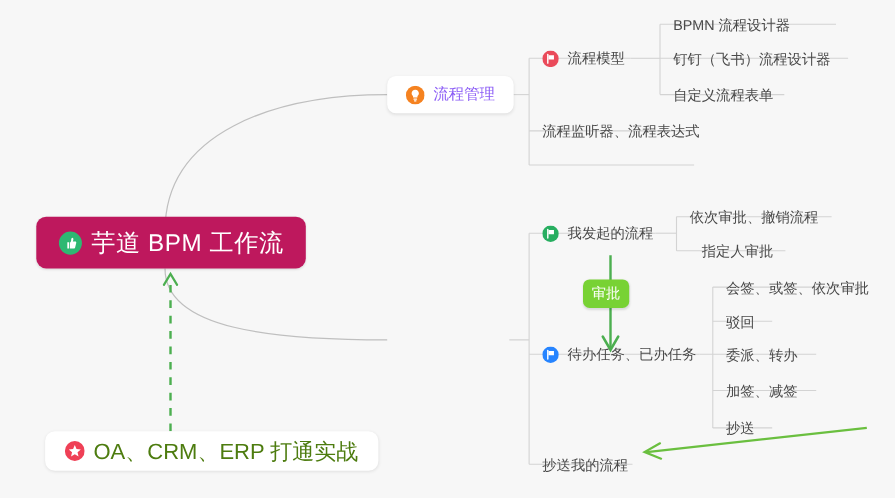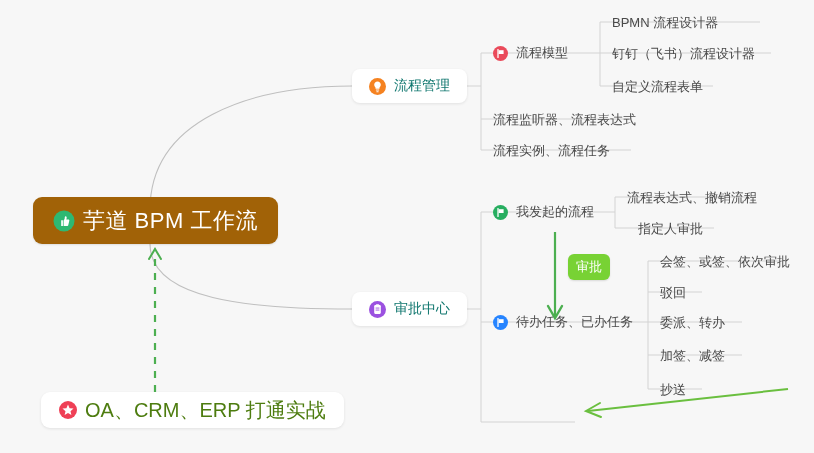--- a/index.html
+++ b/index.html
@@ -31,41 +31,41 @@
   
   .node {
     position: absolute;
     display: flex;
     align-items: center;
     box-sizing: border-box;
     white-space: nowrap;
   }
 
   .root-node {
-    background: #a16207;
+    background: #be185d;
     border-radius: 9px;
     padding: 0 20px;
     height: 47px;
     box-shadow: 0 1px 2px rgba(0,0,0,0.10);
   }
   .root-label {
     color: #ffffff;
     font-size: 22px;
     letter-spacing: 0.5px;
   }
 
   .branch-node {
     background: #ffffff;
     border-radius: 8px;
     padding: 0 17px;
     height: 34px;
     box-shadow: 0 1px 3px rgba(0,0,0,0.09);
   }
   .branch-label {
-    color: #0f766e;
+    color: #8b5cf6;
     font-size: 14px;
   }
 
   .bare-node {
     background: transparent;
     padding: 0;
     height: 26px;
   }
   .bare-label {
     color: #4a4a4a;
@@ -228,56 +228,41 @@
   <div class="node leaf-node" style="left:606px; top:40px;">
     <span class="leaf-label">钉钉（飞书）流程设计器</span>
   </div>
   <div class="node leaf-node" style="left:606px; top:73px;text-align:center;">
     <span class="leaf-label">自定义流程表单</span>
   </div>
 
   <div class="node leaf-node" style="left:487px; top:106px;">
     <span class="leaf-label">流程监听器、流程表达式</span>
   </div>
-  <div class="node leaf-node" style="left:487px; top:137px;">
-    <span class="leaf-label">流程实例、流程任务</span>
-  </div>
-
-  <div class="node branch-node" style="left:352px; top:292px;">
-    <span class="ico">
-      <svg width="17" height="17" viewBox="0 0 17 17">
-        <circle cx="8.5" cy="8.5" r="8.5" fill="#9b51e0"></circle>
-        <rect x="5.2" y="4.1" width="6.6" height="8.8" rx="1.1" fill="#ffffff"></rect>
-        <rect x="6.8" y="3.2" width="3.4" height="1.9" rx="0.8" fill="#ffffff"></rect>
-        <rect x="6.6" y="6.6" width="3.8" height="0.9" fill="#9b51e0"></rect>
-        <rect x="6.6" y="8.6" width="3.8" height="0.9" fill="#9b51e0"></rect>
-      </svg>
-    </span>
-    <span class="branch-label">审批中心</span>
-  </div>
+
 
   <div class="node bare-node" style="left:493px; top:199px;">
     <span class="ico">
       <svg width="15" height="15" viewBox="0 0 15 15">
         <circle cx="7.5" cy="7.5" r="7.5" fill="#27ae60"></circle>
         <path d="M5.0 3.6 L5.0 11.4" stroke="#ffffff" stroke-width="1.3" stroke-linecap="round"></path>
         <path d="M5.6 4.2 L10.6 4.2 L10.6 8.0 L5.6 8.0 Z" fill="#ffffff"></path>
       </svg>
     </span>
     <span class="bare-label">我发起的流程</span>
   </div>
 
   <div class="node leaf-node" style="left:621px; top:184px;">
-    <span class="leaf-label">流程表达式、撤销流程</span>
+    <span class="leaf-label">依次审批、撤销流程</span>
   </div>
   <div class="node leaf-node" style="left:621px; top:215px;margin-left:11px;">
     <span class="leaf-label">指定人审批</span>
   </div>
 
-  <div class="edge-badge" style="left:568px; top:254px;align-items:center;">
+  <div class="edge-badge" style="left:530px; top:254px;align-items:center;">
     <span>审批</span>
   </div>
 
   <div class="node bare-node" style="left:493px; top:309px;">
     <span class="ico">
       <svg width="15" height="15" viewBox="0 0 15 15">
         <circle cx="7.5" cy="7.5" r="7.5" fill="#2684ff"></circle>
         <path d="M5.0 3.6 L5.0 11.4" stroke="#ffffff" stroke-width="1.3" stroke-linecap="round"></path>
         <path d="M5.6 4.2 L10.6 4.2 L10.6 8.0 L5.6 8.0 Z" fill="#ffffff"></path>
       </svg>
@@ -294,20 +279,23 @@
   <div class="node leaf-node" style="left:654px; top:309px;">
     <span class="leaf-label">委派、转办</span>
   </div>
   <div class="node leaf-node" style="left:654px; top:342px;">
     <span class="leaf-label">加签、减签</span>
   </div>
   <div class="node leaf-node" style="left:654px; top:376px;">
     <span class="leaf-label">抄送</span>
   </div>
 
+  <div class="node leaf-node" style="left:487px; top:409px;">
+    <span class="leaf-label">抄送我的流程</span>
+  </div>
 
   <div class="node aside-node" style="left:41px; top:392px;">
     <span class="ico">
       <svg width="18" height="18" viewBox="0 0 18 18">
         <circle cx="9" cy="9" r="9" fill="#ef4056"></circle>
         <path d="M9 3.6 L10.55 7.25 L14.5 7.6 L11.5 10.2 L12.4 14.1
                  L9 12.05 L5.6 14.1 L6.5 10.2 L3.5 7.6 L7.45 7.25 Z" fill="#ffffff"></path>
       </svg>
     </span>
     <span class="aside-label">OA、CRM、ERP 打通实战</span>

